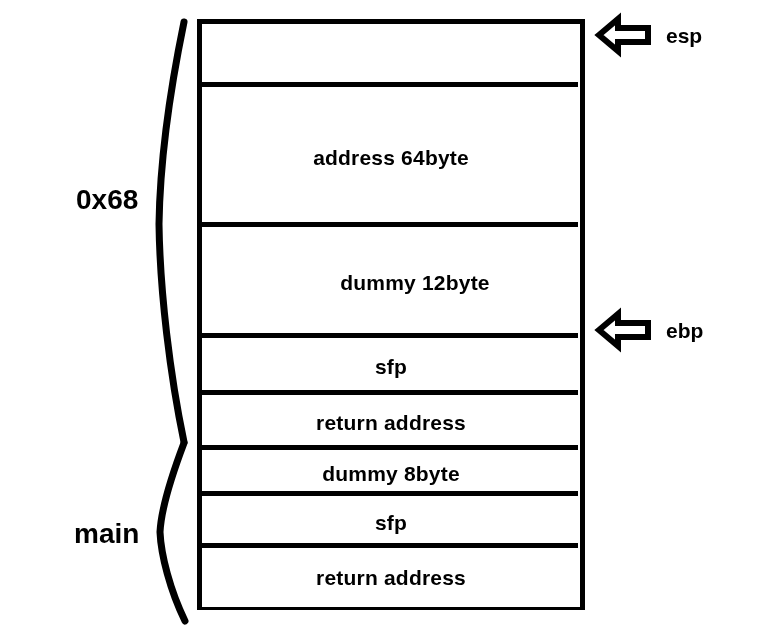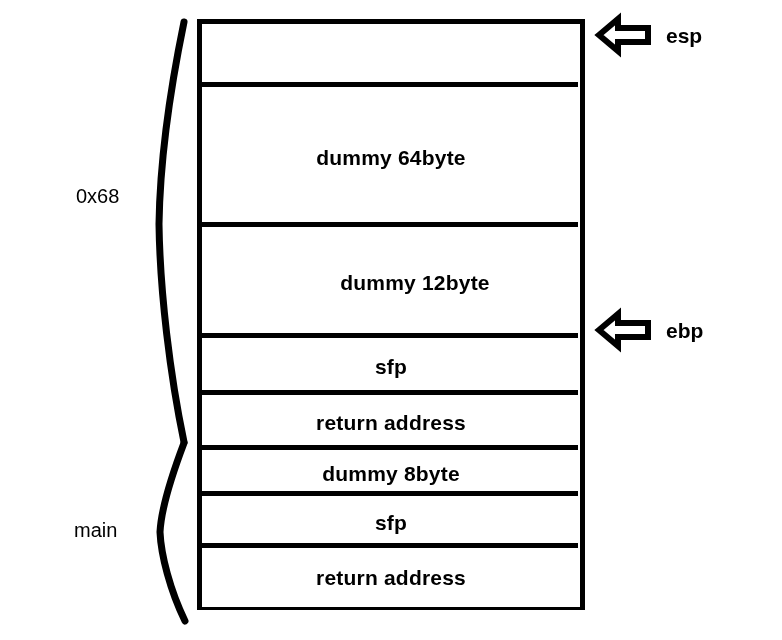--- a/index.html
+++ b/index.html
@@ -65,22 +65,22 @@
     letter-spacing: 0.2px;
     color: #000000;
     white-space: nowrap;
     line-height: 1;
     user-select: none;
   }
 
   
   .brace-label {
     position: absolute;
-    font-size: 20px;
-    font-weight: normal;
+    font-size: 28px;
+    font-weight: bold;
     color: #000000;
     white-space: nowrap;
     line-height: 1;
     user-select: none;
   }
   #brace-label-0x68 { left: 76px;  top: 186px; }
   #brace-label-main { left: 74px;  top: 520px; }
 
   
   .pointer-group {
@@ -120,21 +120,21 @@
 
   <span class="brace-label" id="brace-label-main">main</span>
 
   <div class="stack-box">
 
     <div class="stack-row sep" style="height:63px;">
       <span class="row-label"></span>
     </div>
 
     <div class="stack-row sep" style="height:140px;">
-      <span class="row-label">dummy 64byte</span>
+      <span class="row-label">address 64byte</span>
     </div>
 
     <div class="stack-row sep" style="height:111px;padding-left:48px;">
       <span class="row-label">dummy 12byte</span>
     </div>
 
     <div class="stack-row sep" style="height:57px;">
       <span class="row-label">sfp</span>
     </div>
 

